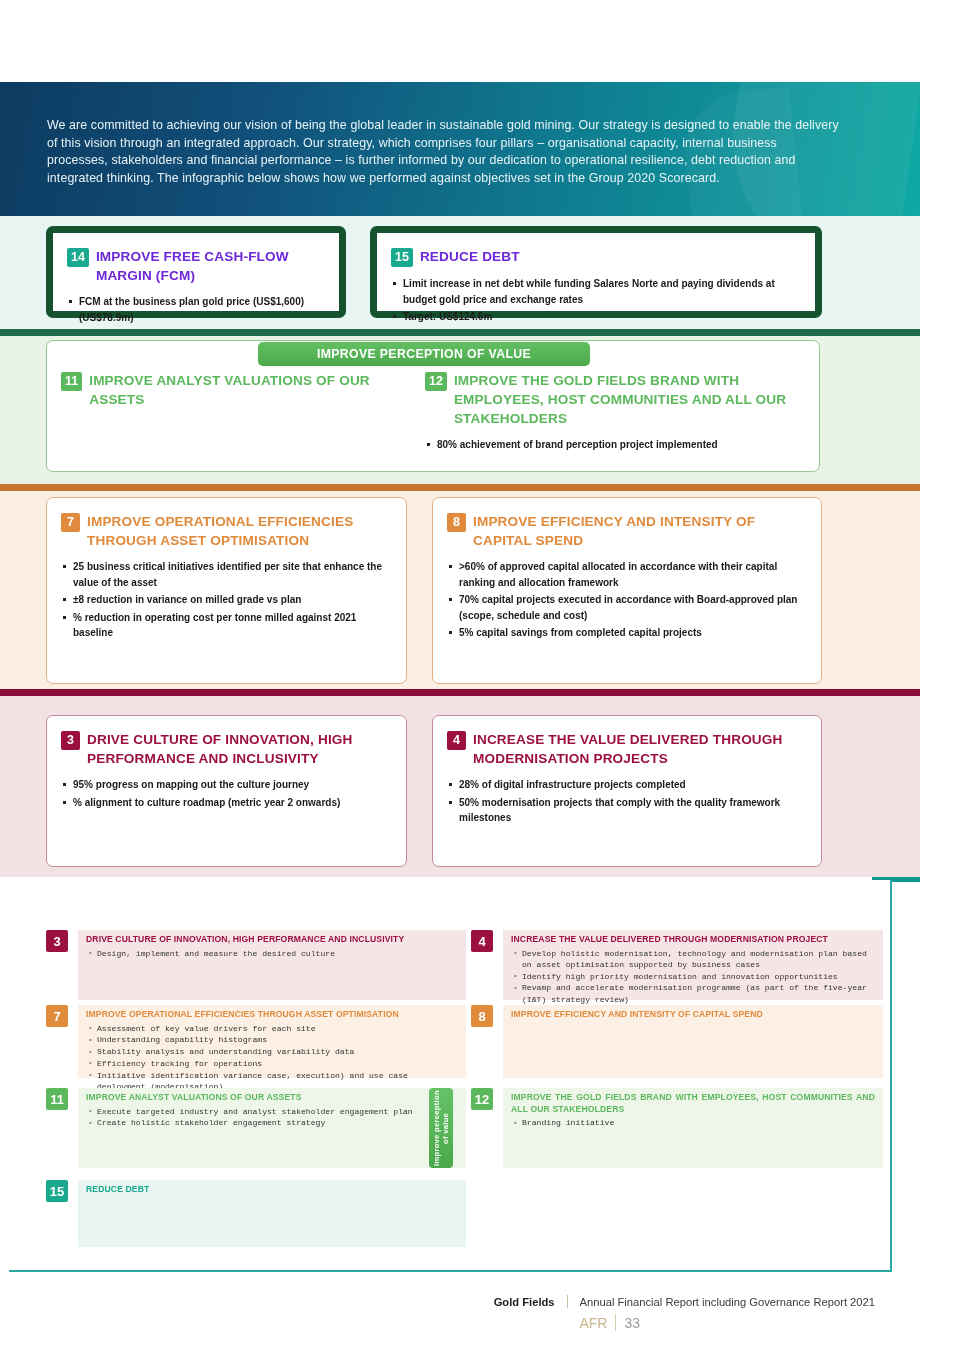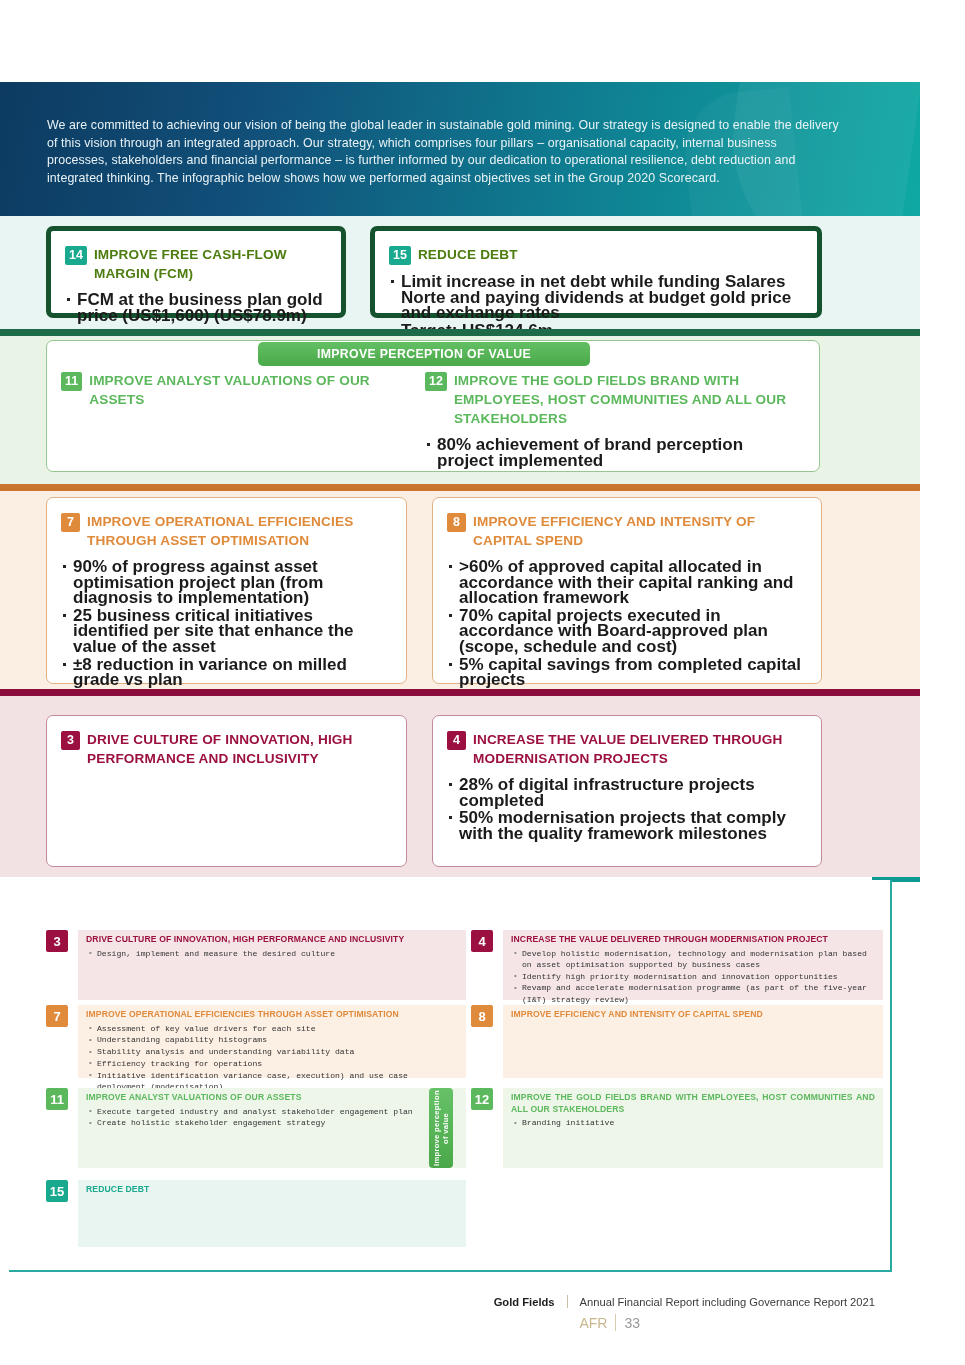--- a/index.html
+++ b/index.html
@@ -55,21 +55,21 @@
   .band-orange { background:#fbeee2; }
   .band-maroon { background:#f2e2e4; }
   .rule-orange { background:#c8762e; }
   .rule-maroon { background:#8c0c3c; }
   .rule-darkgreen { background:#1e6b4a; }
 
   
   .card {
     position:absolute; background:#ffffff; border-radius:7px;
   }
-  .card.teal   { border:5px solid #14532d; }
+  .card.teal   { border:7px solid #14532d; }
   .card.green  { border:1px solid #95c88e; }
   .card.orange { border:1px solid #e3b184; }
   .card.maroon { border:1px solid #c48a9b; }
 
   .card-inner { padding:14px 16px 12px 14px; }
 
   .hdr { display:flex; align-items:flex-start; gap:7px; }
   .badge {
     flex:0 0 auto;
     min-width:19px; height:19px;
@@ -79,29 +79,29 @@
   }
   .badge.teal   { background:#19a98e; }
   .badge.green  { background:#5cb85c; }
   .badge.orange { background:#e08a3c; }
   .badge.maroon { background:#9b1040; }
 
   .title {
     font-size:13.6px; font-weight:bold; line-height:19px;
     letter-spacing:.15px;
   }
-  .title.teal   { color:#4d7c0f; }
+  .title.teal   { color:#6d28d9; }
   .title.green  { color:#5cb85c; }
   .title.orange { color:#e08a3c; }
   .title.maroon { color:#9b1040; }
 
   ul.bullets { list-style:none; margin:9px 0 0 0; padding:0; }
   ul.bullets li {
     position:relative; padding-left:12px;
-    font-size:17px; line-height:15.6px; color:#1b1b1b;
+    font-size:10px; line-height:15.6px; color:#1b1b1b;
     font-weight:bold; margin-bottom:2px;
   }
   ul.bullets li::before{
     content:""; position:absolute; left:2px; top:6px;
     width:3px; height:3px; background:#222;
   }
 
   
   .pov-pill {
     position:absolute; left:258px; top:342px; width:332px; height:24px;
@@ -246,23 +246,23 @@
   <div class="band-rule rule-orange" style="top:484px;"></div>
   <div class="band band-orange" style="top:491px; height:198px;"></div>
 
   <div class="card orange" style="left:46px; top:497px; width:361px; height:187px;">
     <div class="card-inner">
       <div class="hdr">
         <div class="badge orange">7</div>
         <div class="title orange">IMPROVE OPERATIONAL EFFICIENCIES THROUGH ASSET OPTIMISATION</div>
       </div>
       <ul class="bullets">
-        <li>90% of progress against asset optimisation project plan (from diagnosis to implementation)</li>
         <li>25 business critical initiatives identified per site that enhance the value of the asset</li>
         <li>±8 reduction in variance on milled grade vs plan</li>
+        <li>% reduction in operating cost per tonne milled against 2021 baseline</li>
       </ul>
     </div>
   </div>
 
   <div class="card orange" style="left:432px; top:497px; width:390px; height:187px;">
     <div class="card-inner">
       <div class="hdr">
         <div class="badge orange">8</div>
         <div class="title orange">IMPROVE EFFICIENCY AND INTENSITY OF CAPITAL SPEND</div>
       </div>
@@ -276,20 +276,24 @@
 
   <div class="band-rule rule-maroon" style="top:689px;"></div>
   <div class="band band-maroon" style="top:696px; height:181px;"></div>
 
   <div class="card maroon" style="left:46px; top:715px; width:361px; height:152px;">
     <div class="card-inner">
       <div class="hdr">
         <div class="badge maroon">3</div>
         <div class="title maroon">DRIVE CULTURE OF INNOVATION, HIGH PERFORMANCE AND INCLUSIVITY</div>
       </div>
+      <ul class="bullets">
+        <li>95% progress on mapping out the culture journey</li>
+        <li>% alignment to culture roadmap (metric year 2 onwards)</li>
+      </ul>
     </div>
   </div>
 
   <div class="card maroon" style="left:432px; top:715px; width:390px; height:152px;">
     <div class="card-inner">
       <div class="hdr">
         <div class="badge maroon">4</div>
         <div class="title maroon">INCREASE THE VALUE DELIVERED THROUGH MODERNISATION PROJECTS</div>
       </div>
       <ul class="bullets">

